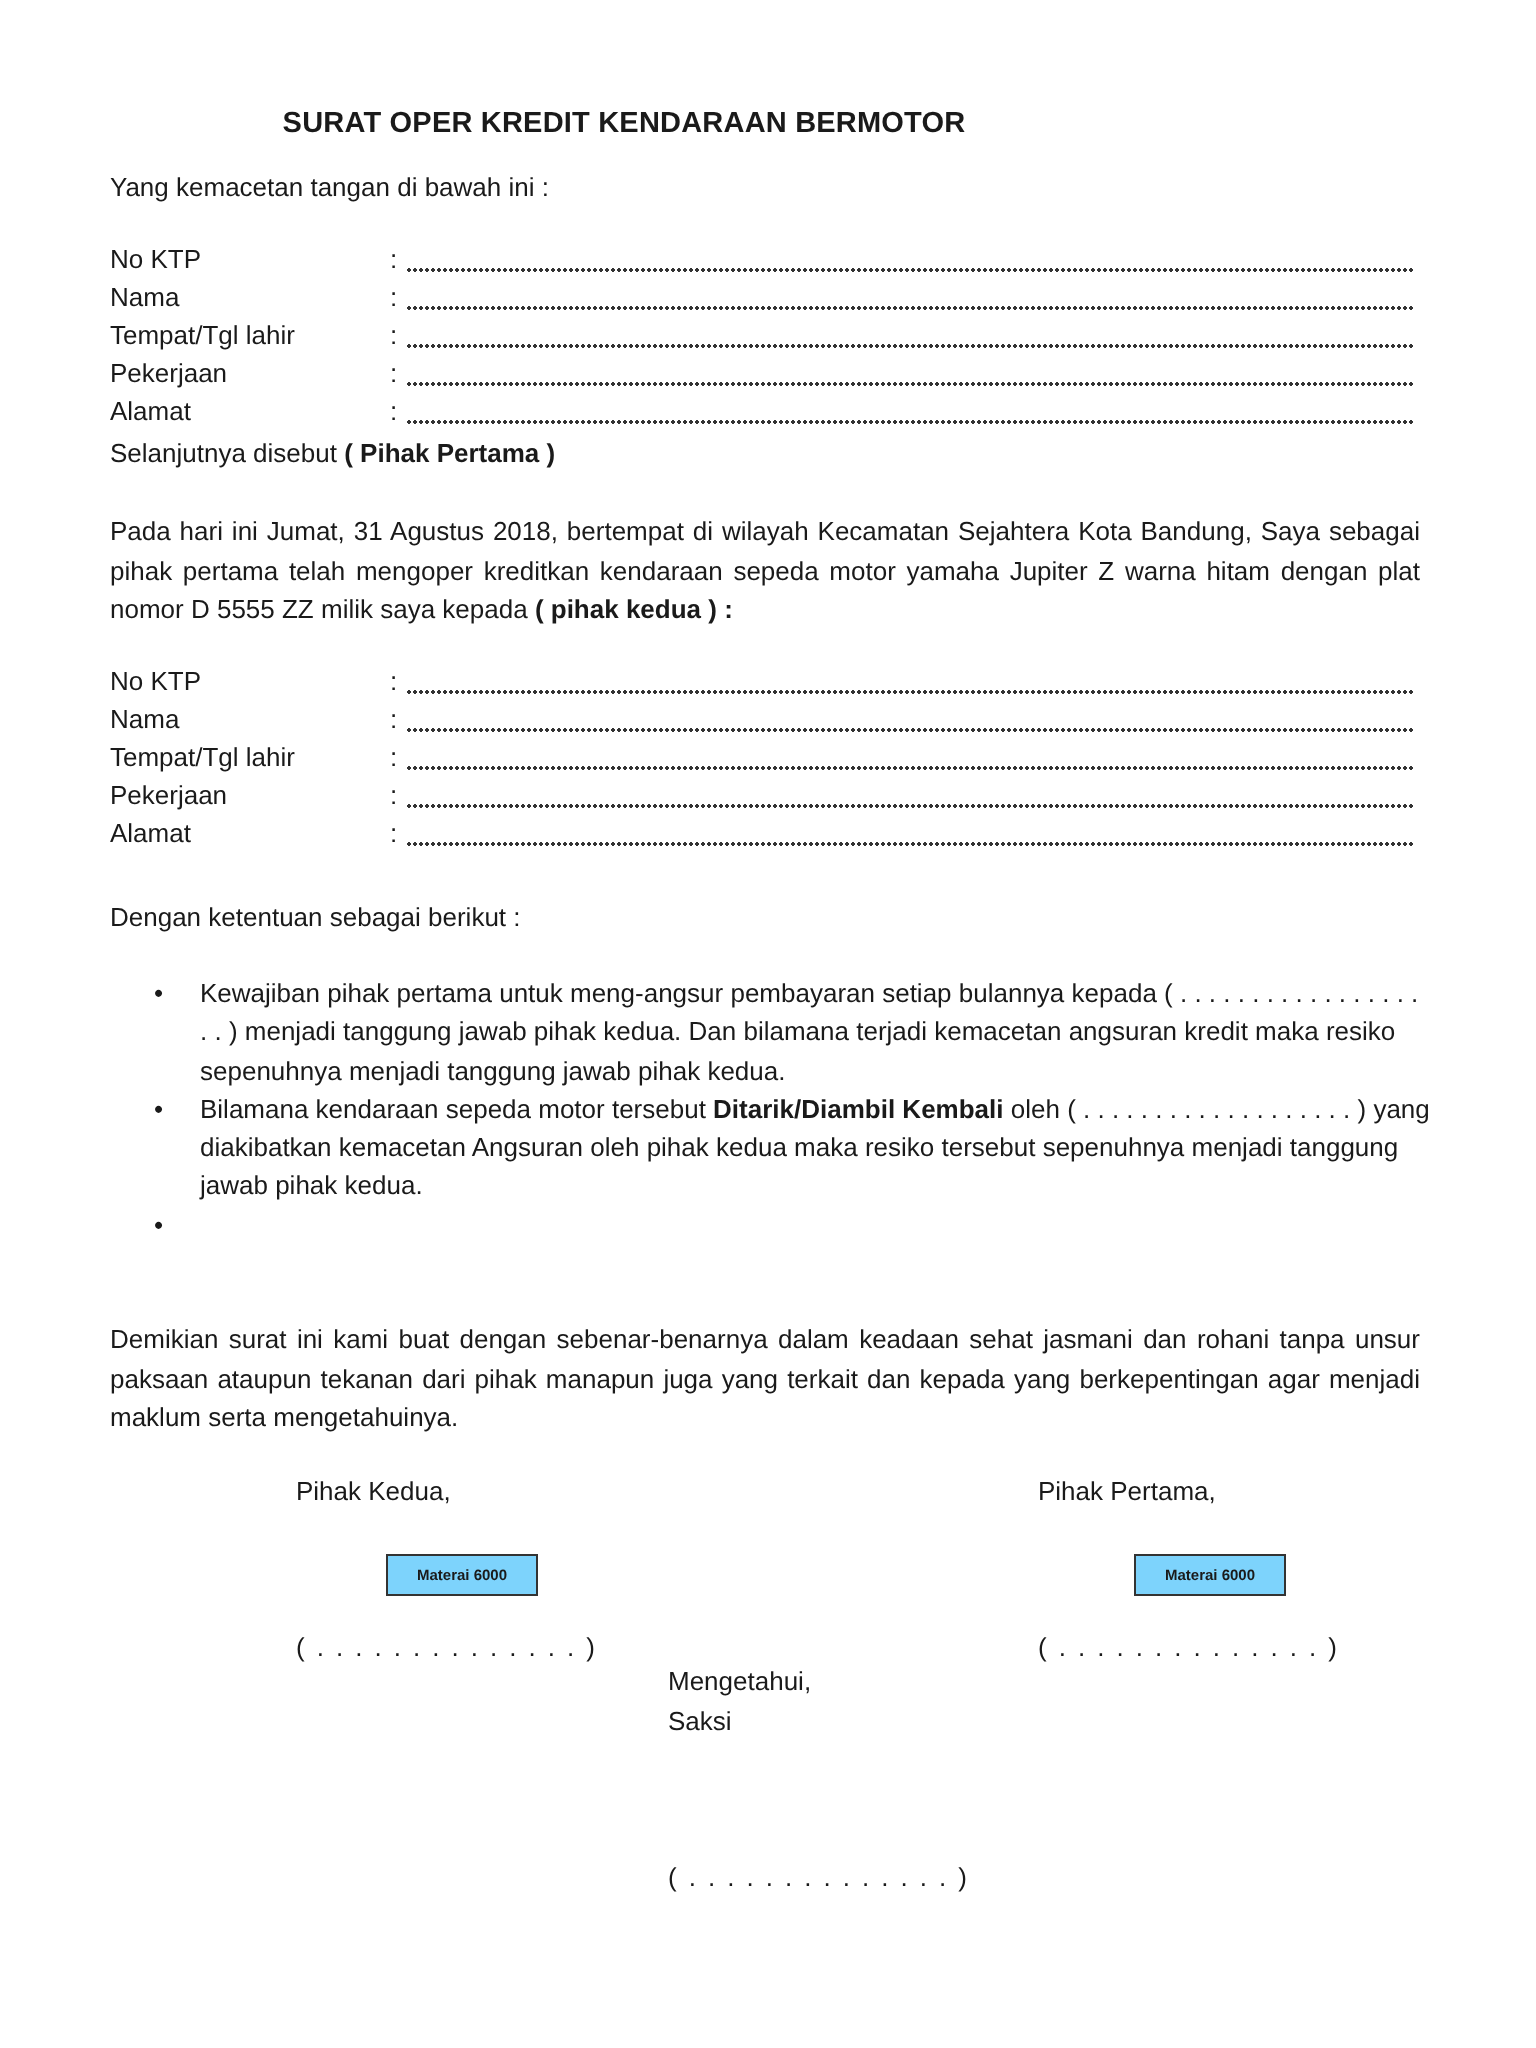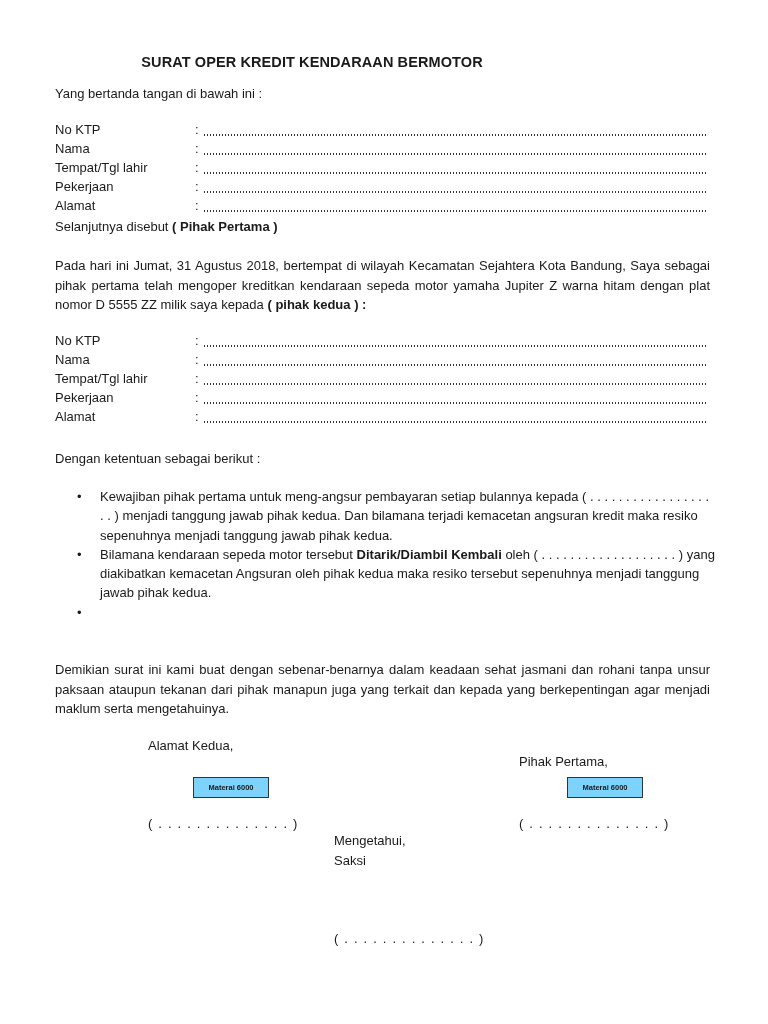--- a/index.html
+++ b/index.html
@@ -31,21 +31,21 @@
   }
   .paren { font-size: 13px; letter-spacing: 1.2px; }
 </style>
 </head>
 <body>
 
 <div>
 
   <div class="abs title">SURAT OPER KREDIT KENDARAAN BERMOTOR</div>
 
-  <div class="abs txt" style="left:55px; top:84px;">Yang bertanda tangan di bawah ini :</div>
+  <div class="abs txt" style="left:55px; top:84px;">Yang kemacetan tangan di bawah ini :</div>
 
   <div>
     <div class="field-row" style="top:122px;">
       <span class="field-label">No KTP</span>
       <span class="field-colon">:</span>
       <span class="field-dots"></span>
     </div>
     <div class="field-row" style="top:141px;">
       <span class="field-label">Nama</span>
       <span class="field-colon">:</span>
@@ -117,27 +117,27 @@
     </li>
     <li class="bullet-item">
       <span class="bullet-dot">•</span>
       <span class="b"></span><span></span>
     </li>
   </ul>
 
   <div class="para" style="top:660px;">Demikian surat ini kami buat dengan sebenar-benarnya dalam keadaan sehat jasmani dan rohani tanpa unsur paksaan ataupun tekanan dari pihak manapun juga yang terkait dan kepada yang berkepentingan agar menjadi maklum serta mengetahuinya.</div>
 
   <div>
-    <div class="abs sig-label" style="left:148px; top:738px;">Alamat Kedua,</div>
+    <div class="abs sig-label" style="left:148px; top:738px;">Pihak Kedua,</div>
     <div class="stamp" style="left:193px; top:777px;">Materai 6000</div>
     <div class="abs paren" style="left:148px; top:816px;">( . . . . . . . . . . . . . . )</div>
   </div>
 
   <div>
-    <div class="abs sig-label" style="left:519px; top:738px;margin-top:16px;">Pihak Pertama,</div>
+    <div class="abs sig-label" style="left:519px; top:738px;">Pihak Pertama,</div>
     <div class="stamp" style="left:567px; top:777px;">Materai 6000</div>
     <div class="abs paren" style="left:519px; top:816px;">( . . . . . . . . . . . . . . )</div>
   </div>
 
   <div>
     <div class="abs sig-label" style="left:334px; top:833px;">Mengetahui,</div>
     <div class="abs sig-label" style="left:334px; top:853px;">Saksi</div>
     <div class="abs paren" style="left:334px; top:931px;">( . . . . . . . . . . . . . . )</div>
   </div>
 

